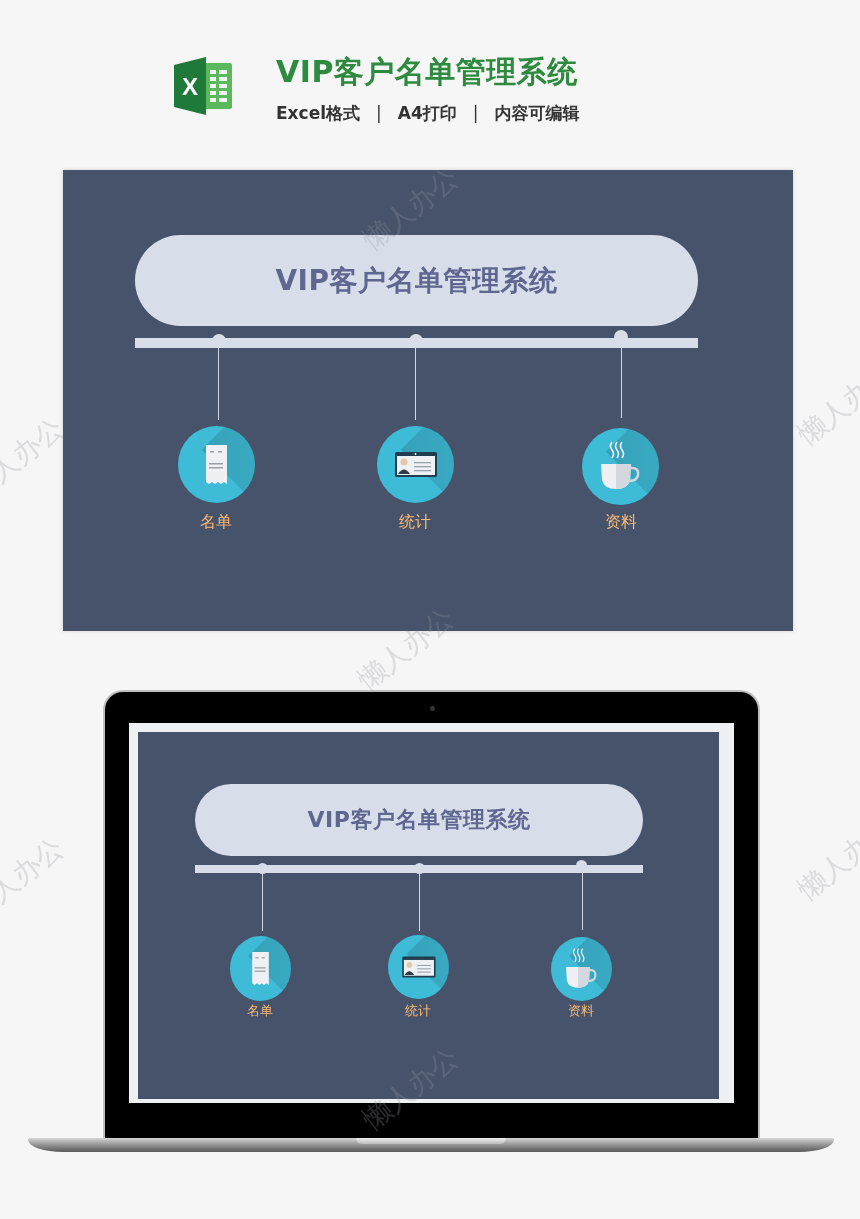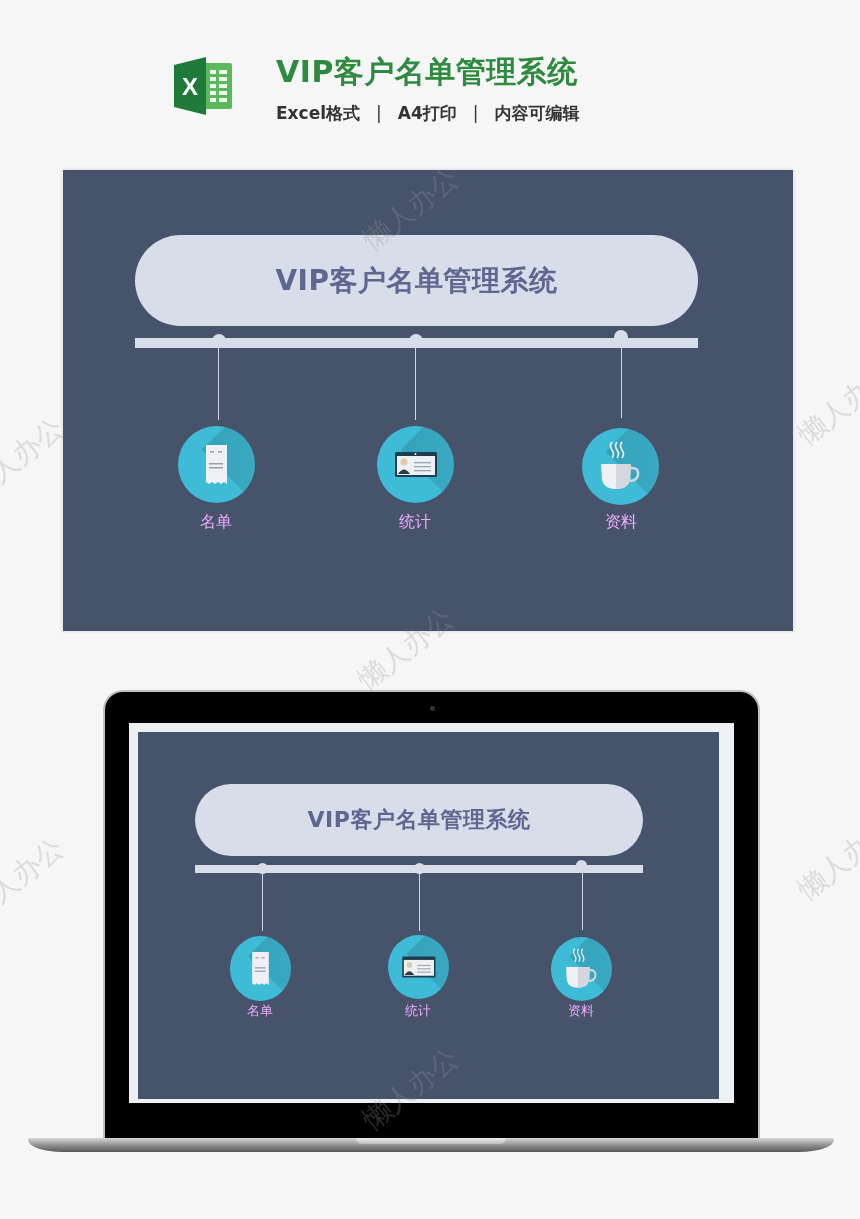--- a/index.html
+++ b/index.html
@@ -15,21 +15,21 @@
   
   .slide { position: absolute; background: #46536b; overflow: hidden; }
   .slide .banner { position: absolute; background: #d7dde9; border-radius: 999px; display: flex; align-items: center; justify-content: center; }
   .slide .banner span { color: #5f6690; font-weight: bold; letter-spacing: 0.5px; }
   .slide .rail { position: absolute; background: #d7dde9; }
   .slide .dot { position: absolute; border-radius: 50%; background: #d7dde9; }
   .slide .stem { position: absolute; width: 1px; background: #cfd5e2; }
   .slide .node { position: absolute; border-radius: 50%; background: #3ebbd6; overflow: hidden; }
   .slide .node .shadow { position: absolute; left: 50%; top: 50%; width: 140%; height: 140%; background: linear-gradient(135deg, rgba(0,0,0,0.14), rgba(0,0,0,0)); transform-origin: 0 0; transform: rotate(-45deg) translate(0,-20%); }
   .slide .node svg { position: absolute; left: 0; top: 0; width: 100%; height: 100%; }
-  .slide .node-label { position: absolute; color: #f0abfc; text-align: center; transform: translateX(-50%); white-space: nowrap; }
+  .slide .node-label { position: absolute; color: #fdba74; text-align: center; transform: translateX(-50%); white-space: nowrap; }
 
   
   .slide-main { left: 63px; top: 170px; width: 730px; height: 461px; box-shadow: 0 0 4px rgba(0,0,0,0.15); }
 
   
   .laptop-lid { position: absolute; left: 103px; top: 690px; width: 657px; height: 450px; background: #000; border-radius: 20px 20px 0 0; border: 2px solid #bfbfbf; border-bottom: none; }
   .camera { position: absolute; left: 430px; top: 706px; width: 5px; height: 5px; border-radius: 50%; background: #333; }
   .laptop-screen { position: absolute; left: 129px; top: 723px; width: 605px; height: 380px; background: #eef0f4; }
   .slide-mini { left: 138px; top: 732px; width: 581px; height: 367px; }
   .laptop-base { position: absolute; left: 28px; top: 1138px; width: 806px; height: 14px; background: linear-gradient(#d6d6d6, #8c8c8c 55%, #5a5a5a); border-radius: 2px 2px 40px 40px / 2px 2px 14px 14px; }

